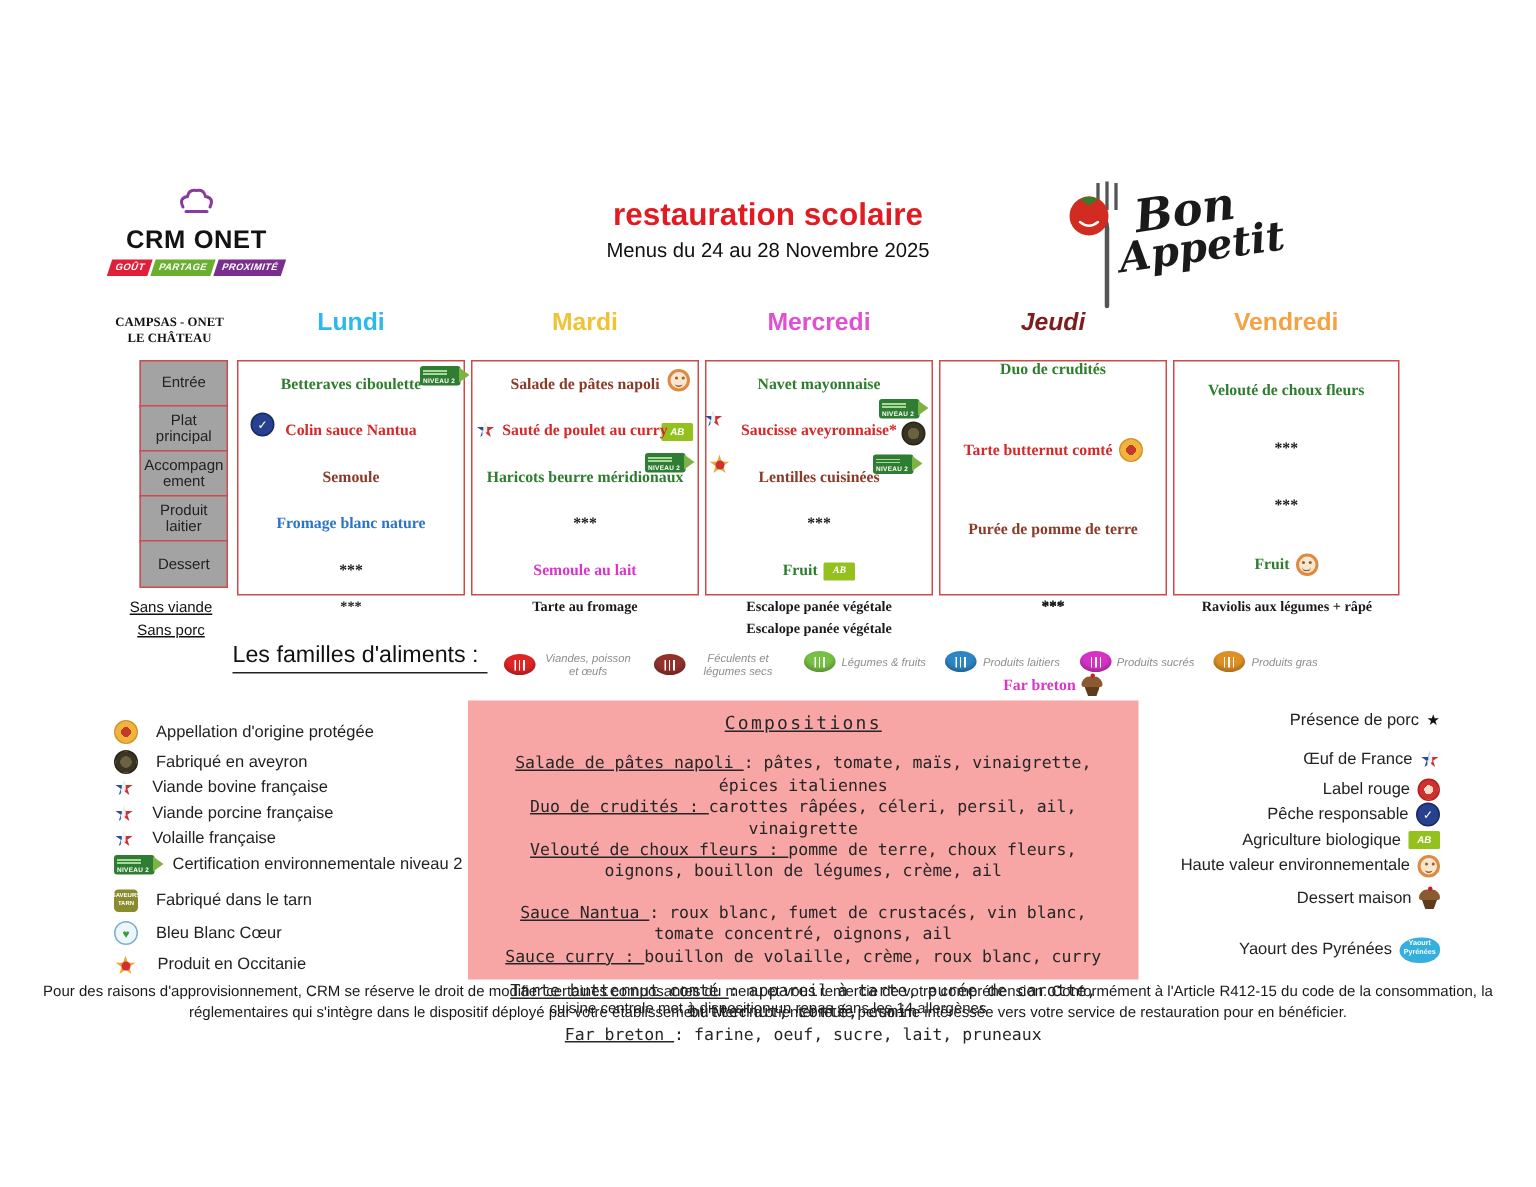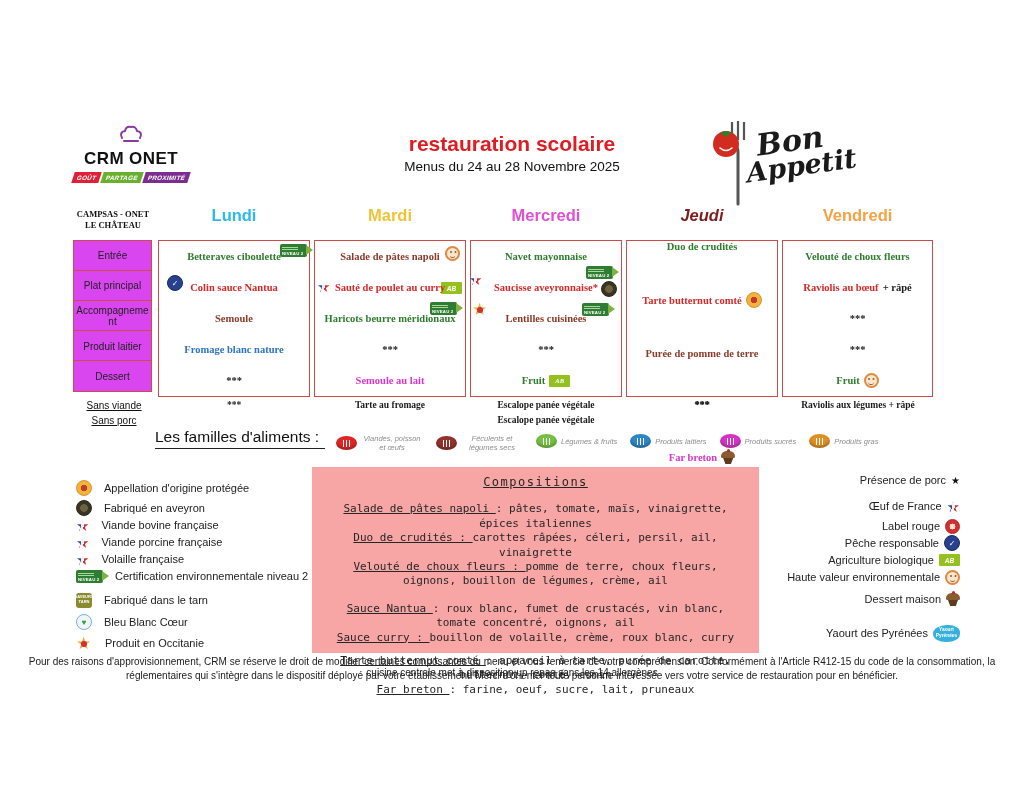--- a/index.html
+++ b/index.html
@@ -19,21 +19,21 @@
   .bona-text{position:absolute;left:38px;top:6px;transform:rotate(-8deg);font-family:"DejaVu Serif",serif;font-style:italic;font-weight:bold;color:#1a1a1a;line-height:.92;}
   .bona-w1{font-size:30px;display:block;margin-left:14px;}
   .bona-w2{font-size:27px;display:block;}
 
   
   .site-label{position:absolute;left:70px;top:209px;width:86px;text-align:center;font-family:"Liberation Serif",serif;font-weight:bold;font-size:8.5px;line-height:1.25;color:#111;}
   .dayname{position:absolute;top:206px;text-align:center;font-size:16.5px;font-weight:bold;}
 
   
   .rowlabels{position:absolute;left:73px;top:240px;width:79px;}
-  .row-label{box-sizing:border-box;border:1.6px solid #cf4a4a;background:#d946ef;height:31.7px;margin-top:-1.6px;display:flex;align-items:center;justify-content:center;text-align:center;font-size:10px;color:#222;padding:0 2px;overflow-wrap:anywhere;line-height:1.1;}
+  .row-label{box-sizing:border-box;border:1.6px solid #cf4a4a;background:#a3a3a3;height:31.7px;margin-top:-1.6px;display:flex;align-items:center;justify-content:center;text-align:center;font-size:10px;color:#222;padding:0 2px;overflow-wrap:anywhere;line-height:1.1;margin-left:20px;}
   .row-label:first-child{margin-top:0;}
 
   
   .menu-box{position:absolute;top:240px;height:157px;width:152px;box-sizing:border-box;border:1.6px solid #cf4a4a;background:#fff;display:flex;flex-direction:column;}
   .menu-item{flex:1;display:flex;align-items:center;justify-content:center;gap:4px;font-family:"Liberation Serif",serif;font-weight:bold;font-size:10.5px;text-align:center;white-space:nowrap;position:relative;}
   .c-green{color:#2e7d2e;} .c-red{color:#d62828;} .c-maroon{color:#8a3a28;}
   .c-blue{color:#2d74c4;} .c-magenta{color:#d936c9;} .c-black{color:#1a1a1a;}
 
   
   .sans-label{position:absolute;left:82px;width:64px;text-align:center;font-size:10px;color:#111;text-decoration:underline;}
@@ -238,24 +238,20 @@
           <span class="base"></span>
           <span class="cherry"></span>
         </span>
       </div>
   </div>
 
   <div class="menu-box" style="left:782px;width:151px;">
     <div class="menu-item c-green">
         <span>Velouté de choux fleurs</span>
       </div>
-    <div class="menu-item c-red">
-        <span>Raviolis au bœuf</span>
-        <span class="c-black"> + râpé</span>
-      </div>
     <div class="menu-item c-black">
         <span>***</span>
       </div>
     <div class="menu-item c-black">
         <span>***</span>
       </div>
     <div class="menu-item c-green">
         <span>Fruit</span>
       <span class="hve"></span>
       </div>

